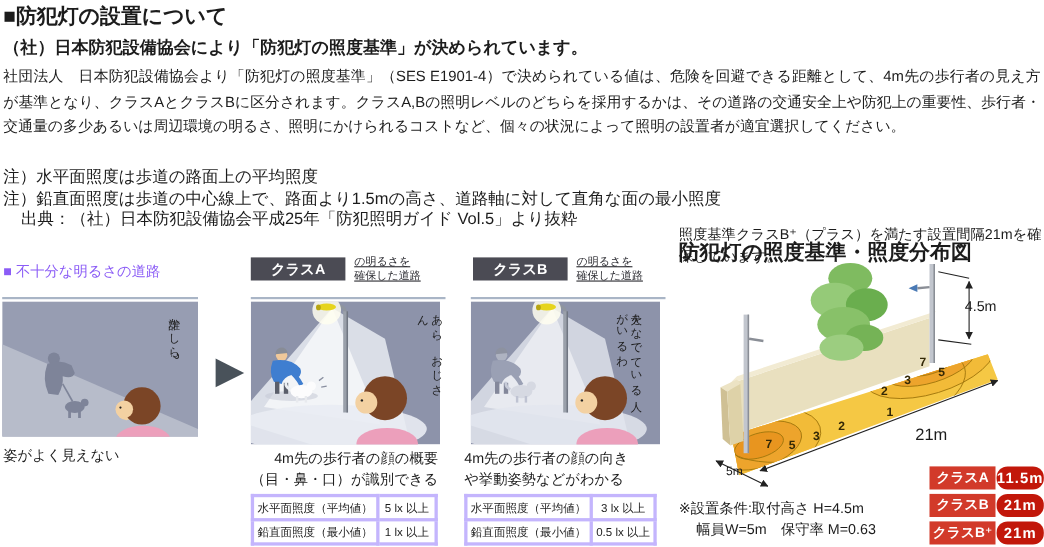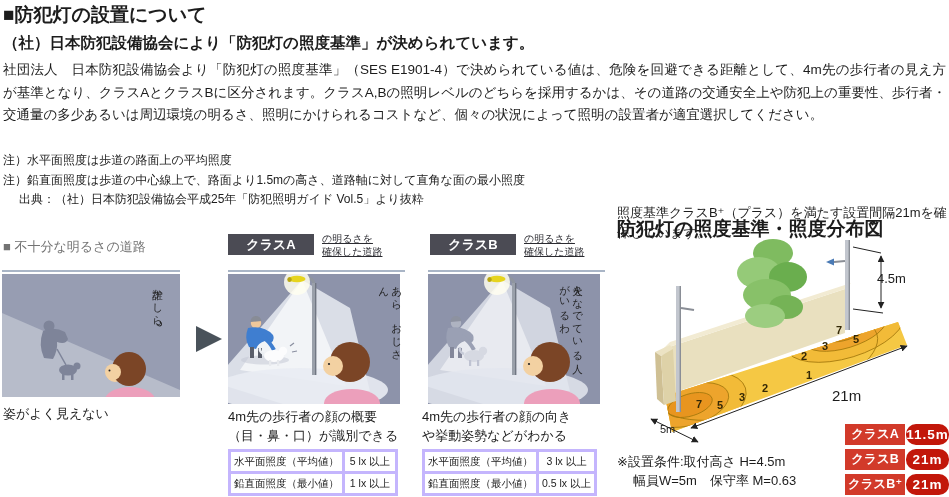--- a/index.html
+++ b/index.html
@@ -2,38 +2,38 @@
 <html><head>
 <meta charset="utf-8">
 <style>
   html,body{margin:0;padding:0;background:#fff;}
   .page{position:relative;width:949px;height:497px;background:#fff;overflow:hidden;
         font-family:"Liberation Sans","DejaVu Sans",sans-serif;color:#1c1c1c;padding-left:16px;}
   .abs{position:absolute;}
   .title{left:3px;top:2px;font-size:19px;font-weight:bold;}
   .subtitle{left:3px;top:33px;font-size:15.5px;font-weight:bold;}
   .bodytext{left:3px;top:59px;width:943px;font-size:13.5px;line-height:22.5px;text-align:justify;}
-  .notes{left:3px;top:151px;font-size:12px;line-height:19.5px;}
+  .notes{left:3px;top:151px;font-size:15px;line-height:19.5px;}
   .note-src{padding-left:16px;}
-  .p1-label{left:3px;top:238px;font-size:13px;color:#737373;}
+  .p1-label{left:3px;top:238px;font-size:13px;color:#8b5cf6;}
   .class-badge{width:86px;height:21px;background:#4b4b54;color:#fff;font-size:13px;font-weight:bold;
                text-align:center;line-height:21px;}
   .badge-a{left:228px;top:234px;} .badge-b{left:430px;top:234px;}
   .suffix{font-size:10px;line-height:13px;color:#2b2b31;text-decoration:underline;}
   .suffix-a{left:322px;top:232px;} .suffix-b{left:524px;top:232px;}
   .rule{top:270px;height:2px;background:#a9b5c6;}
   .rule1{left:2px;width:178px;} .rule2{left:228px;width:177px;} .rule3{left:428px;width:177px;}
   .scene{top:274px;display:block;}
   .scene1{left:2px;} .scene2{left:228px;} .scene3{left:428px;}
   .speech{writing-mode:vertical-rl;font-size:10.5px;line-height:13px;color:#1e1e1e;letter-spacing:1px;}
   .sp1{left:151px;top:281px;height:64px;}
   .sp2{left:377px;top:279px;height:82px;}
   .sp3{left:556px;top:277px;height:86px;width:28px;}
   .caption{font-size:13px;line-height:19px;color:#1c1c1c;}
-  .cap1{left:3px;top:404px;} .cap2{left:228px;top:407px;} .cap3{left:422px;top:407px;}
+  .cap1{left:3px;top:404px;} .cap2{left:228px;top:407px;text-align:right;} .cap3{left:422px;top:407px;}
   table.spec{border-collapse:collapse;background:#fff;}
   table.spec td{border:3px solid #c4b5fd;font-size:10.5px;height:19px;padding:0 3px;white-space:nowrap;}
   table.spec td.val{text-align:center;min-width:44px;}
   .t2{left:228px;top:449px;} .t3{left:422px;top:449px;}
   .next-arrow{left:196px;top:326px;width:0;height:0;border-left:26px solid #49525a;
               border-top:13px solid transparent;border-bottom:13px solid transparent;}
   .dtitle{left:617px;top:180px;font-size:19px;font-weight:bold;margin-top:36px;}
   .ddesc{left:617px;top:203px;width:334px;font-size:13px;line-height:20px;}
   .dsvg{left:615px;top:225px;}
   .dim{font-weight:normal;}

